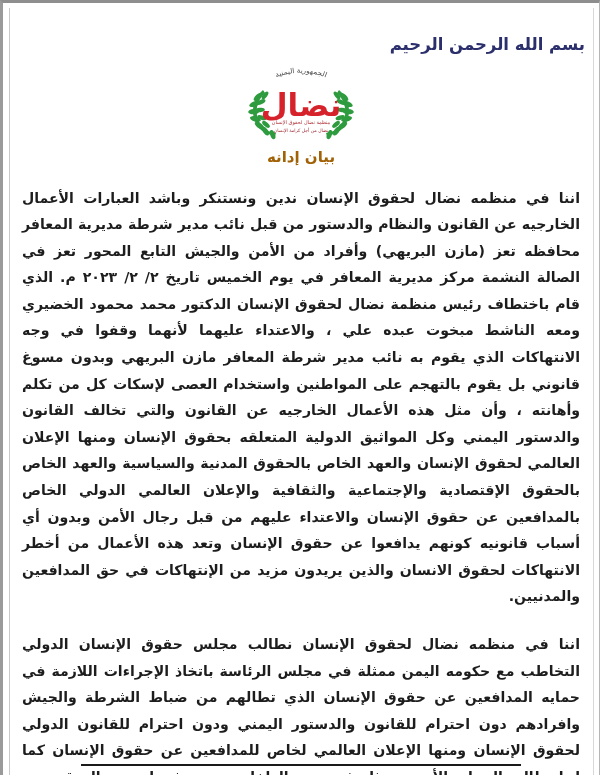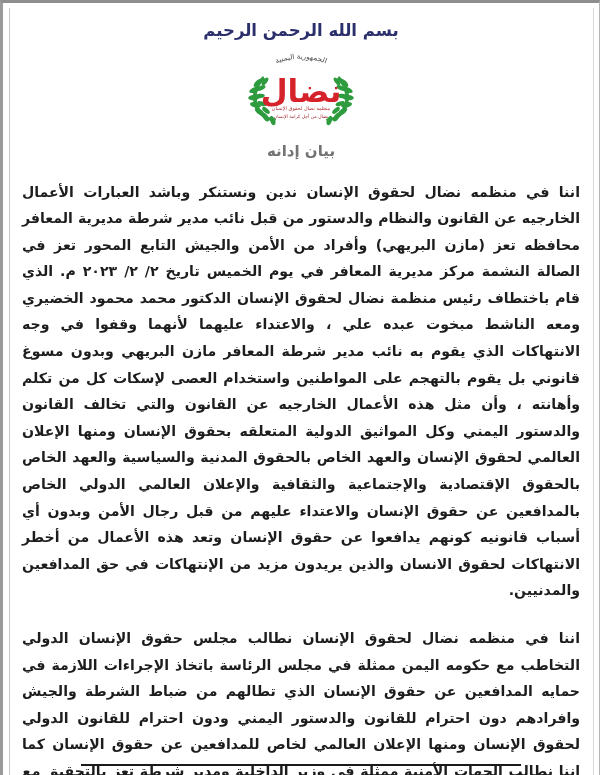--- a/index.html
+++ b/index.html
@@ -46,49 +46,48 @@
 
   .content {
     position: relative;
     z-index: 2;
     padding: 0 14px;
     box-sizing: border-box;
   }
 
   
   .basmala {
-    text-align: center;
     color: #2b2f6b;
     font-weight: bold;
     font-size: 16.5px;
     letter-spacing: 0px;
-    padding-top: 20px;
+    padding-top: 34px;
     line-height: 1;
   }
 
   
   .logo-wrap {
     display: flex;
     justify-content: center;
     margin-top: 10px;
   }
   .logo {
     position: relative;
     width: 132px;
     height: 78px;
   }
   .logo svg { display: block; }
 
   
   .doc-title {
     text-align: center;
-    color: #737373;
+    color: #a16207;
     font-weight: bold;
     font-size: 15px;
-    margin-top: 16px;
+    margin-top: 8px;
     line-height: 1;
   }
 
   
   .body-text {
     margin-top: 20px;
     color: #1d1d1d;
     font-size: 14.1px;
     line-height: 26.6px;
     text-align: justify;

